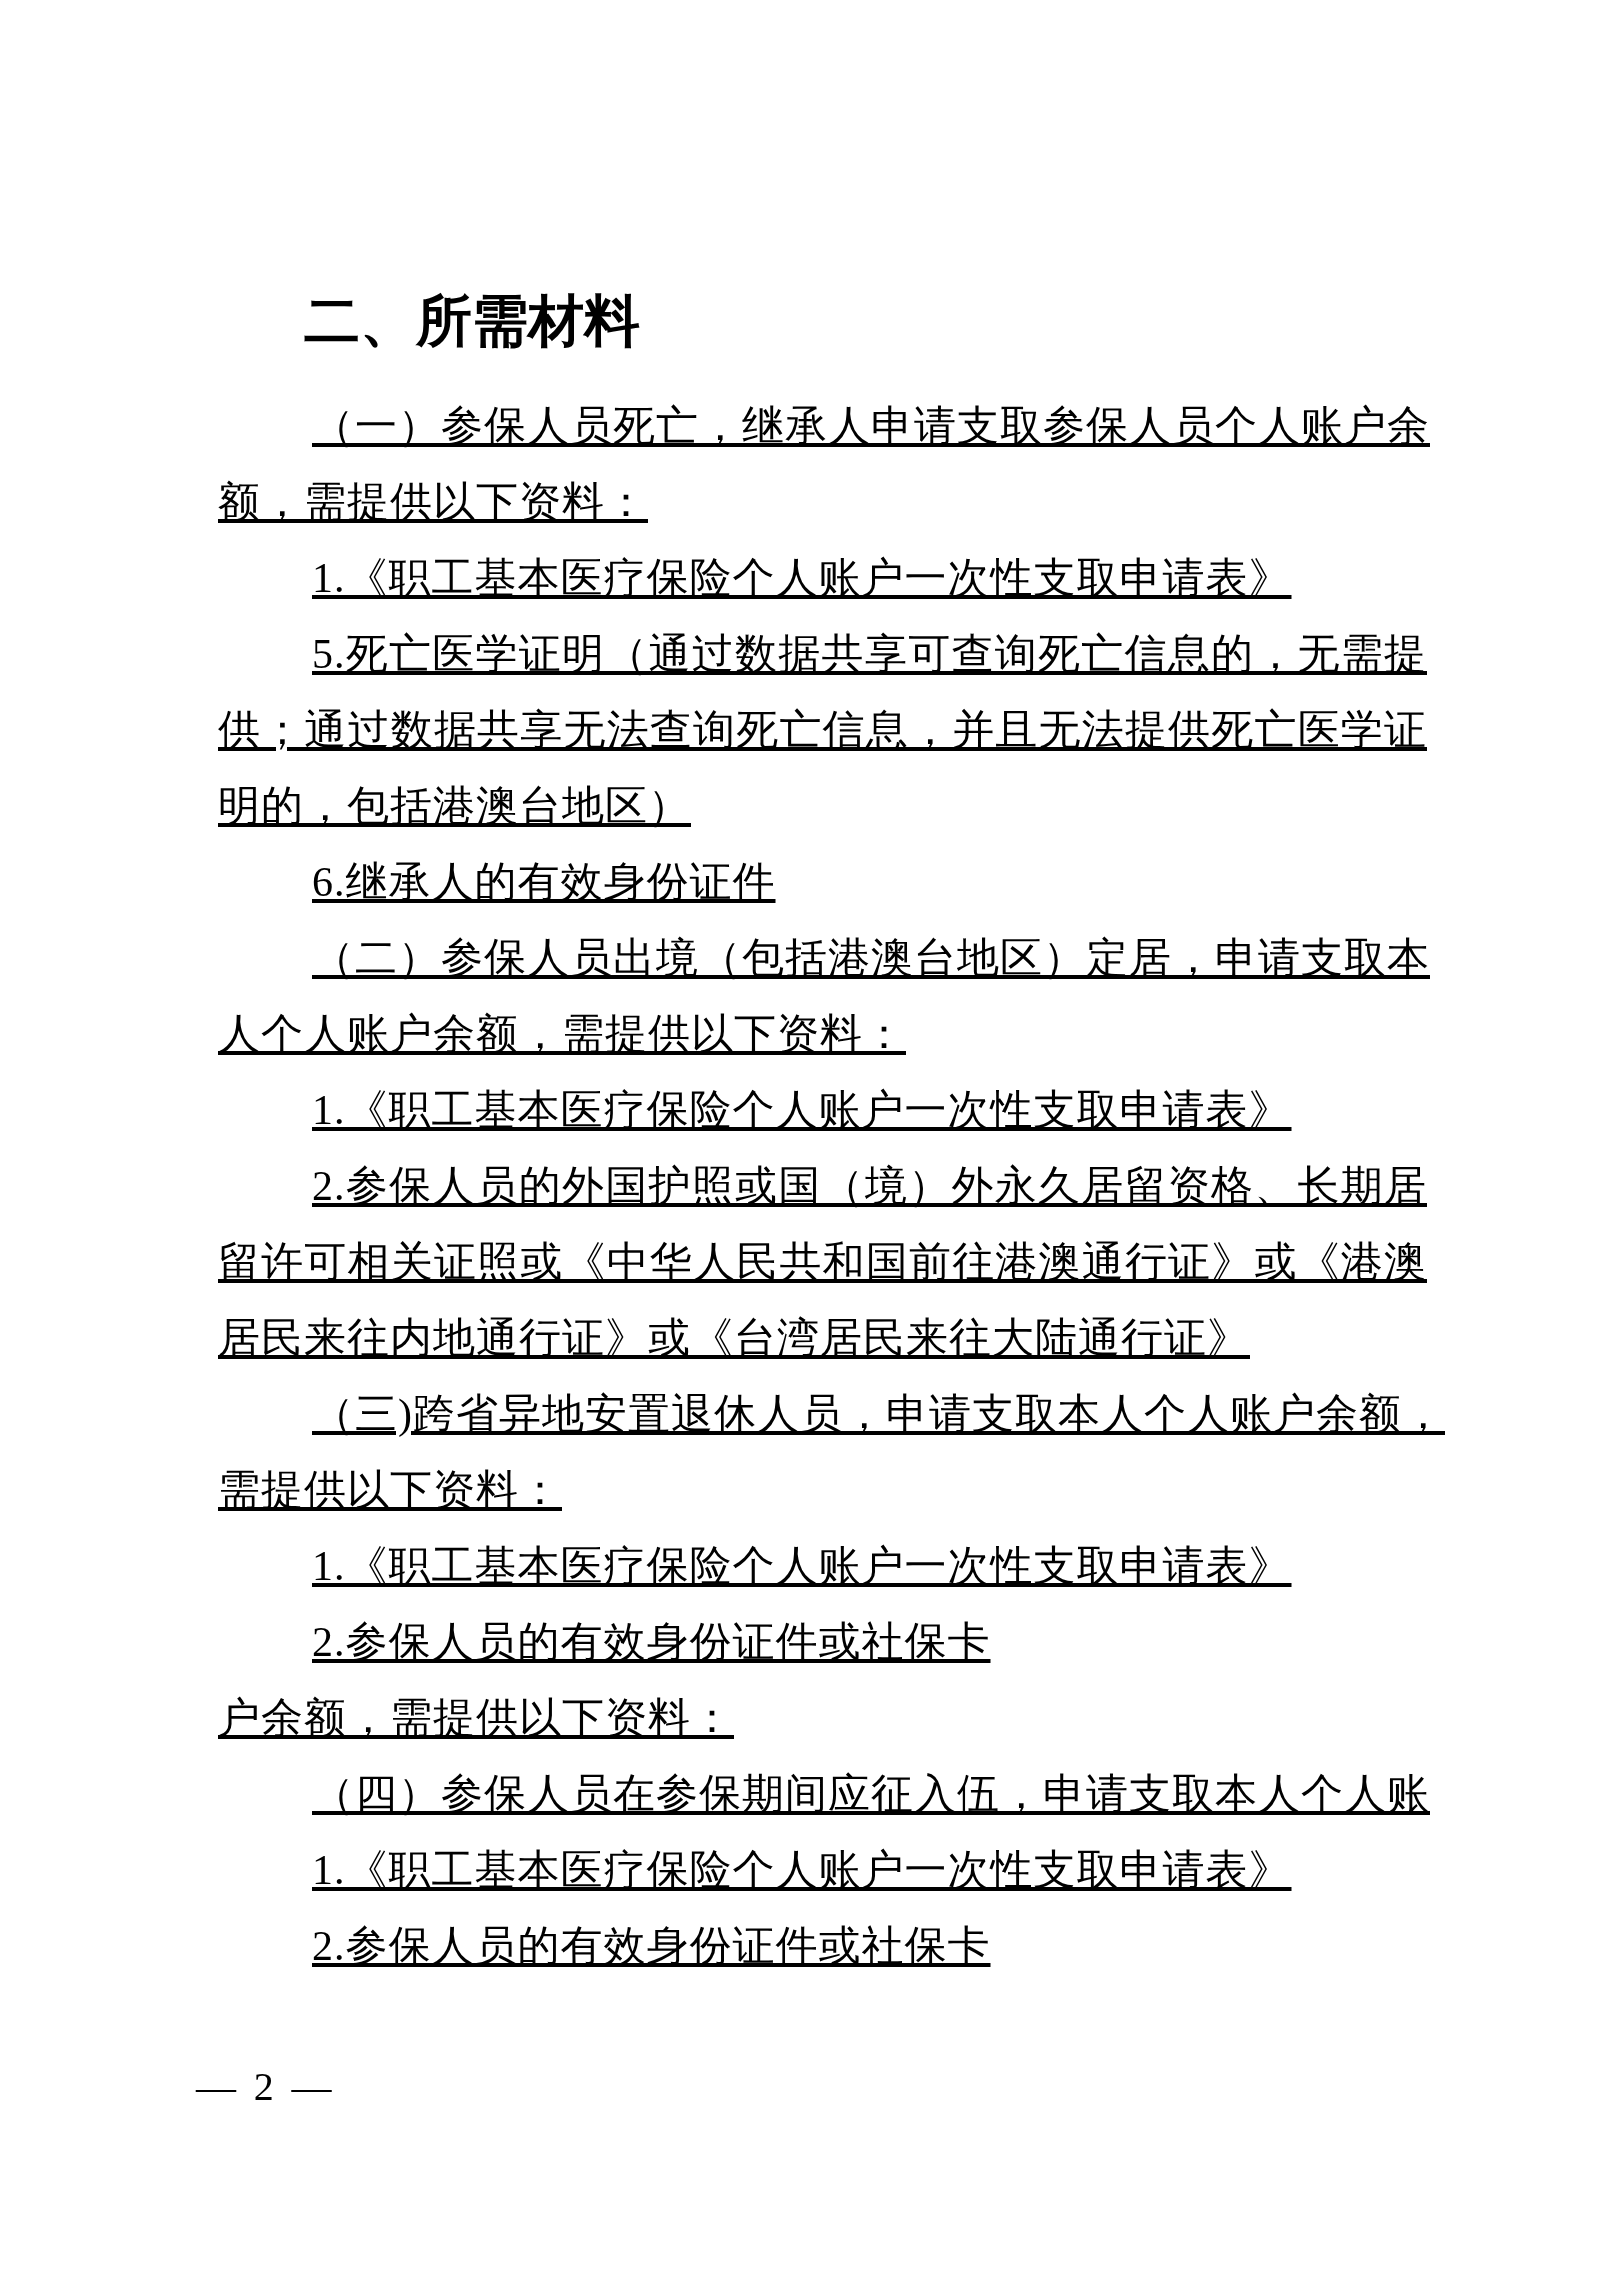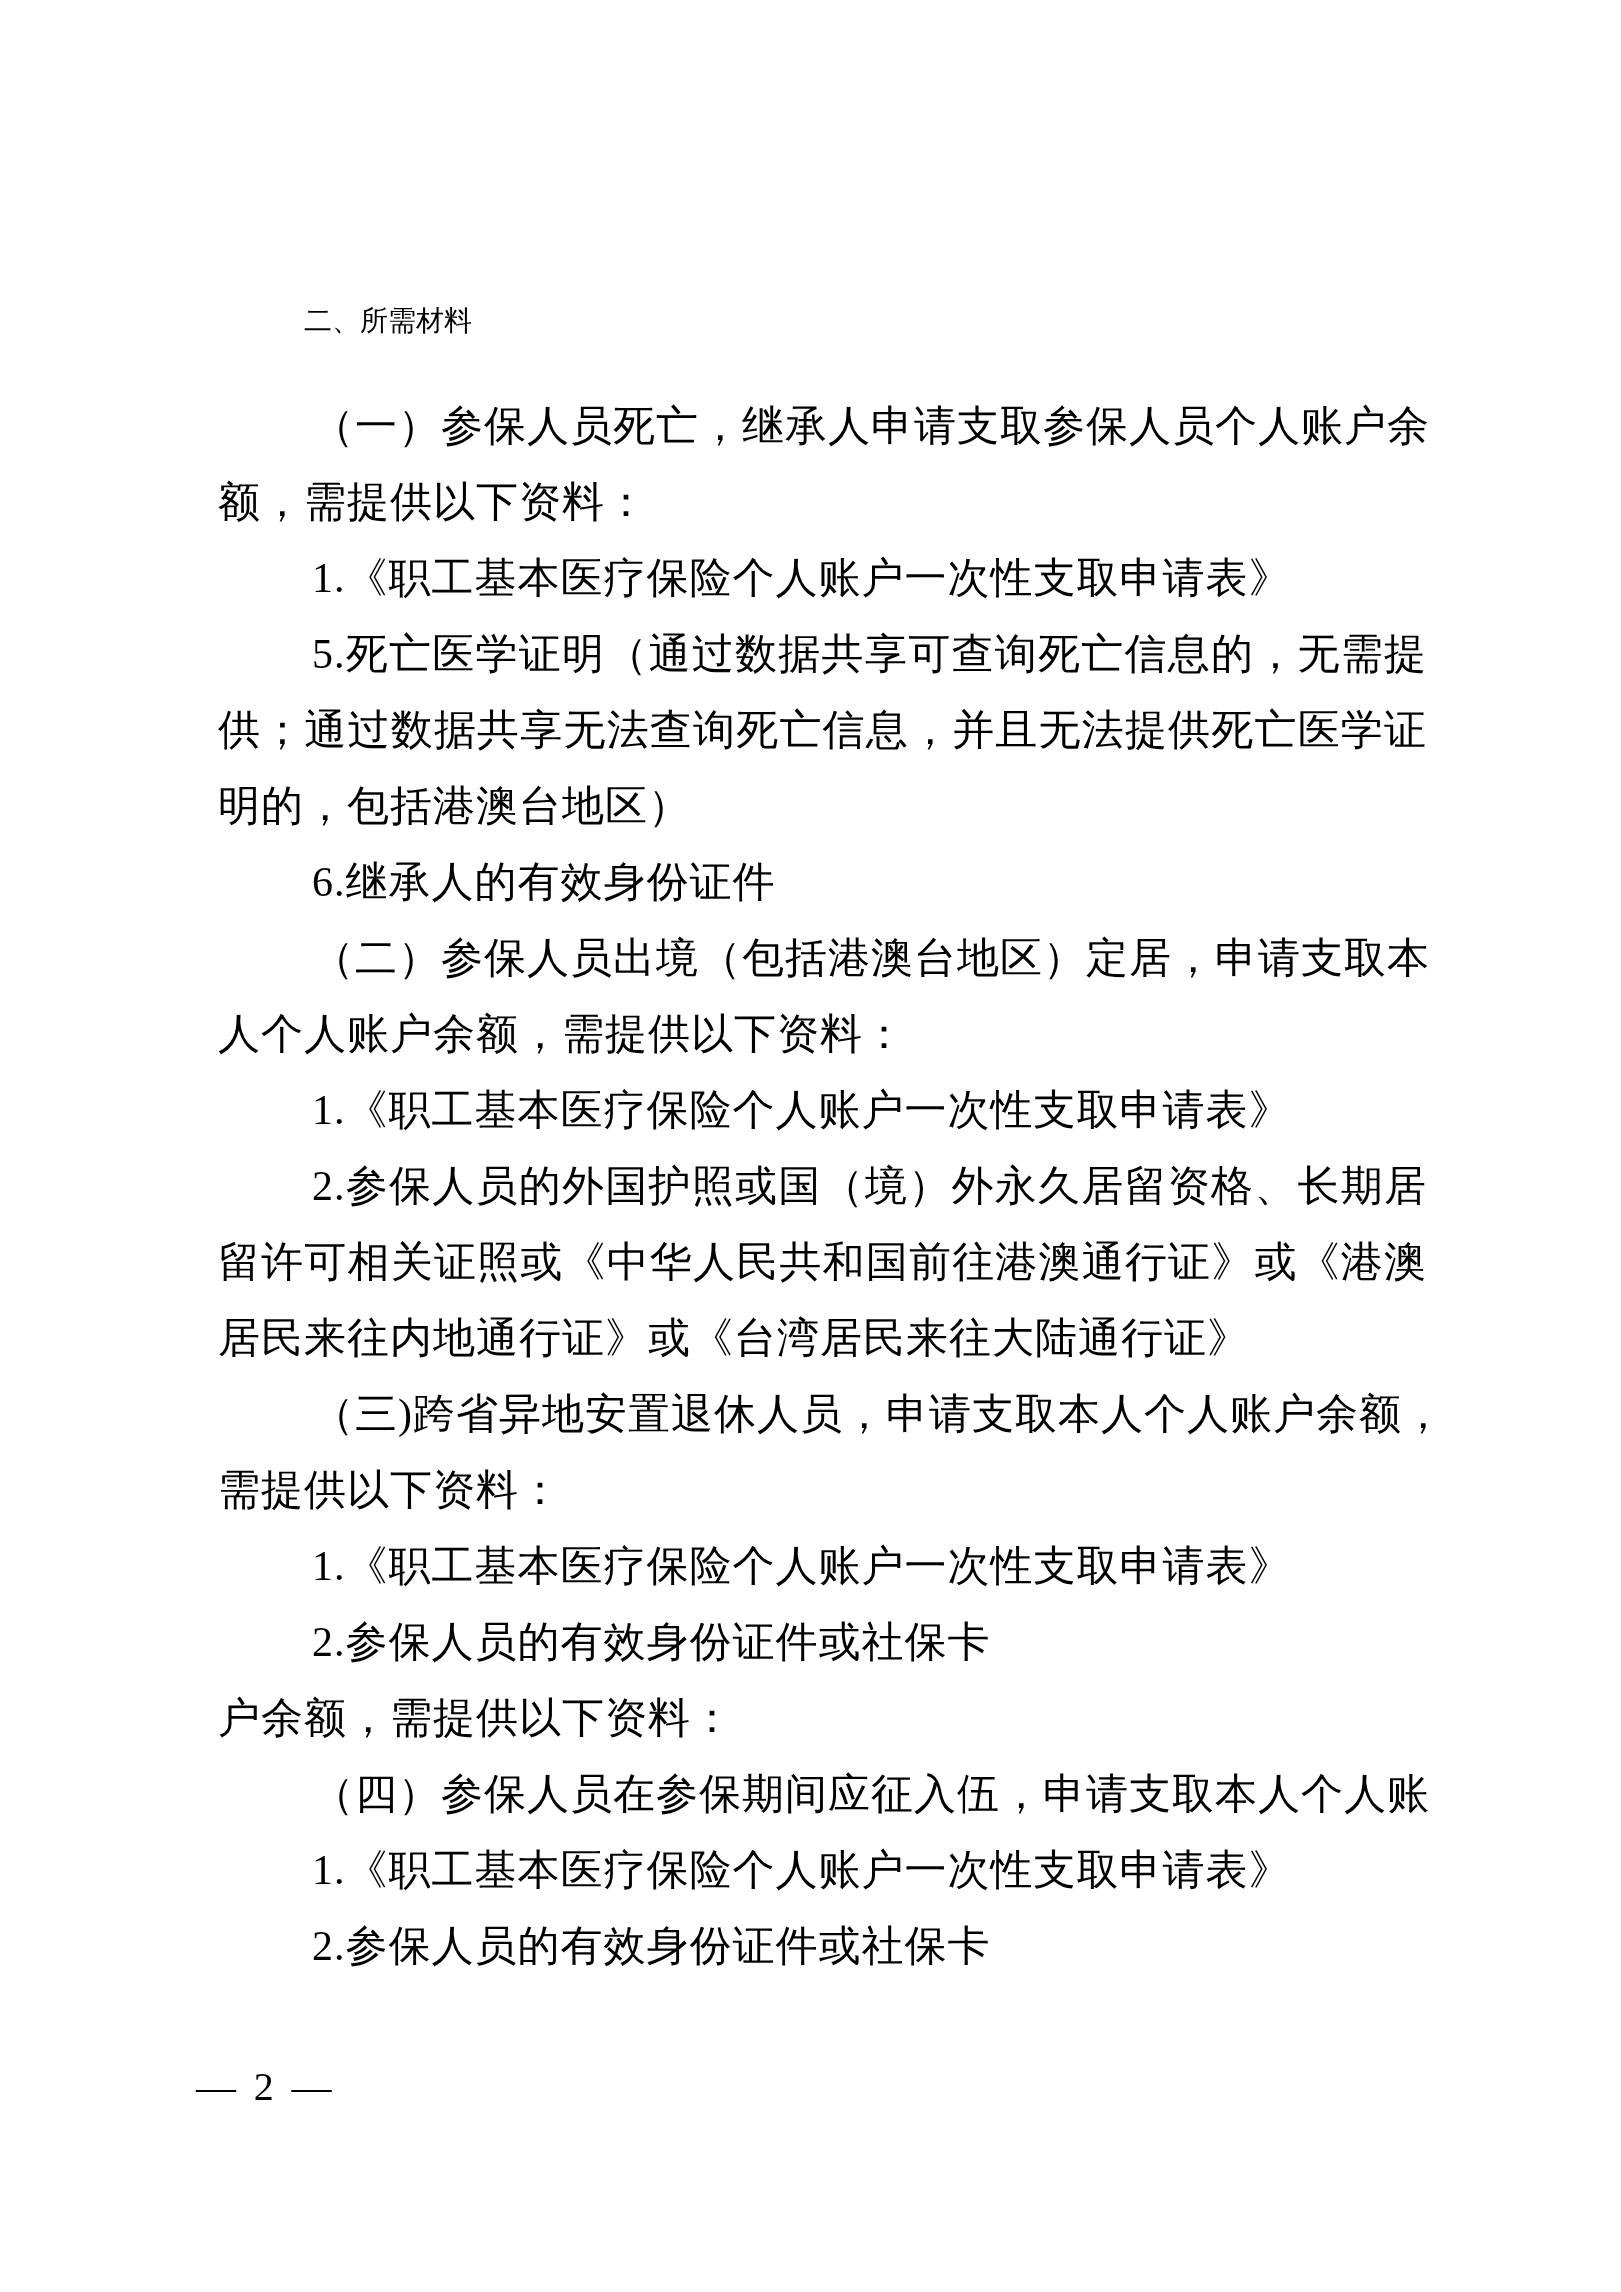--- a/index.html
+++ b/index.html
@@ -14,32 +14,33 @@
     background: #ffffff;
     color: #000000;
     font-family: "Liberation Serif", "DejaVu Serif", serif;
     overflow: hidden;
   }
   .heading {
     position: absolute;
     left: 304px;
     top: 296px;
     margin: 0;
-    font-size: 28px;
+    font-size: 56px;
     line-height: 49px;
-    font-weight: normal;
+    font-weight: bold;
     letter-spacing: 0px;
     font-family: "Liberation Sans", "DejaVu Sans", sans-serif;
     white-space: nowrap;
   }
   .body-block {
     position: absolute;
     left: 218px;
     top: 388px;
     width: 1209px;
+    text-decoration: underline;
   }
   .line {
     height: 76px;
     line-height: 76px;
     font-size: 42px;
     white-space: nowrap;
     letter-spacing: 1px;
   }
   .line.indent {
     padding-left: 94px;

